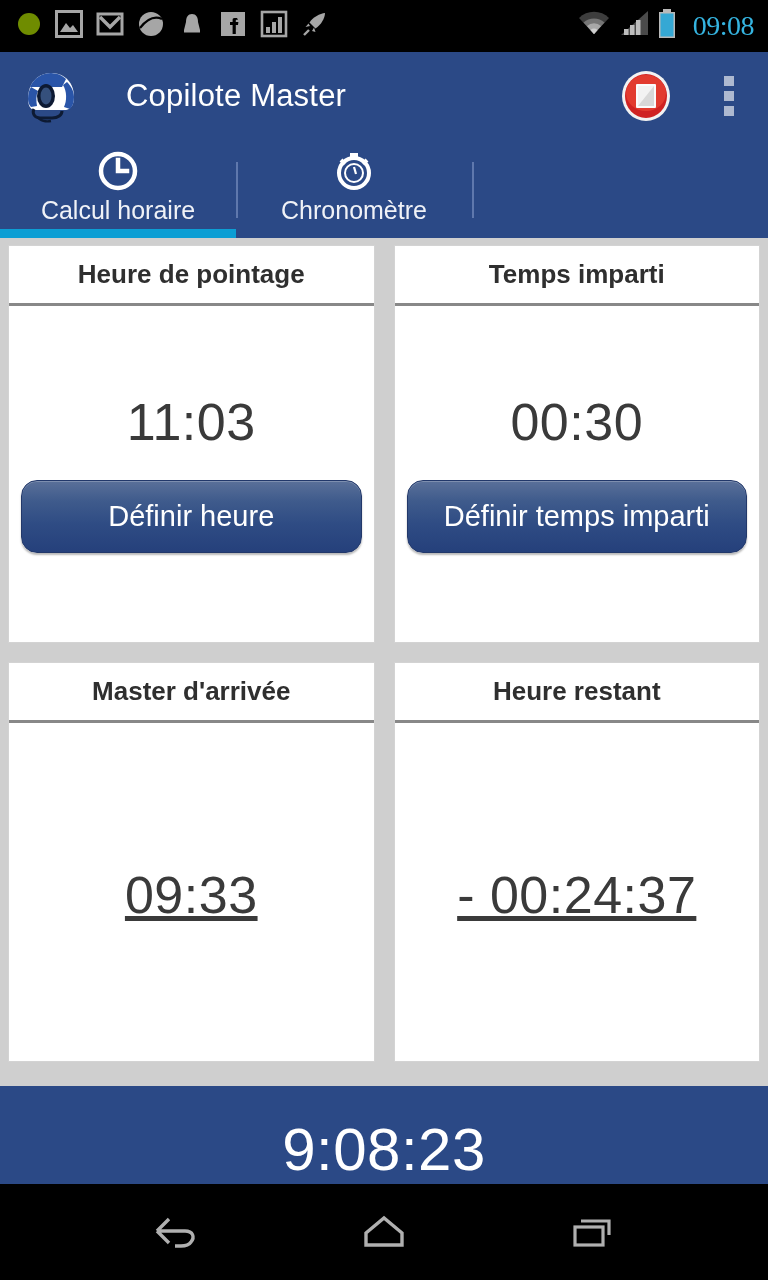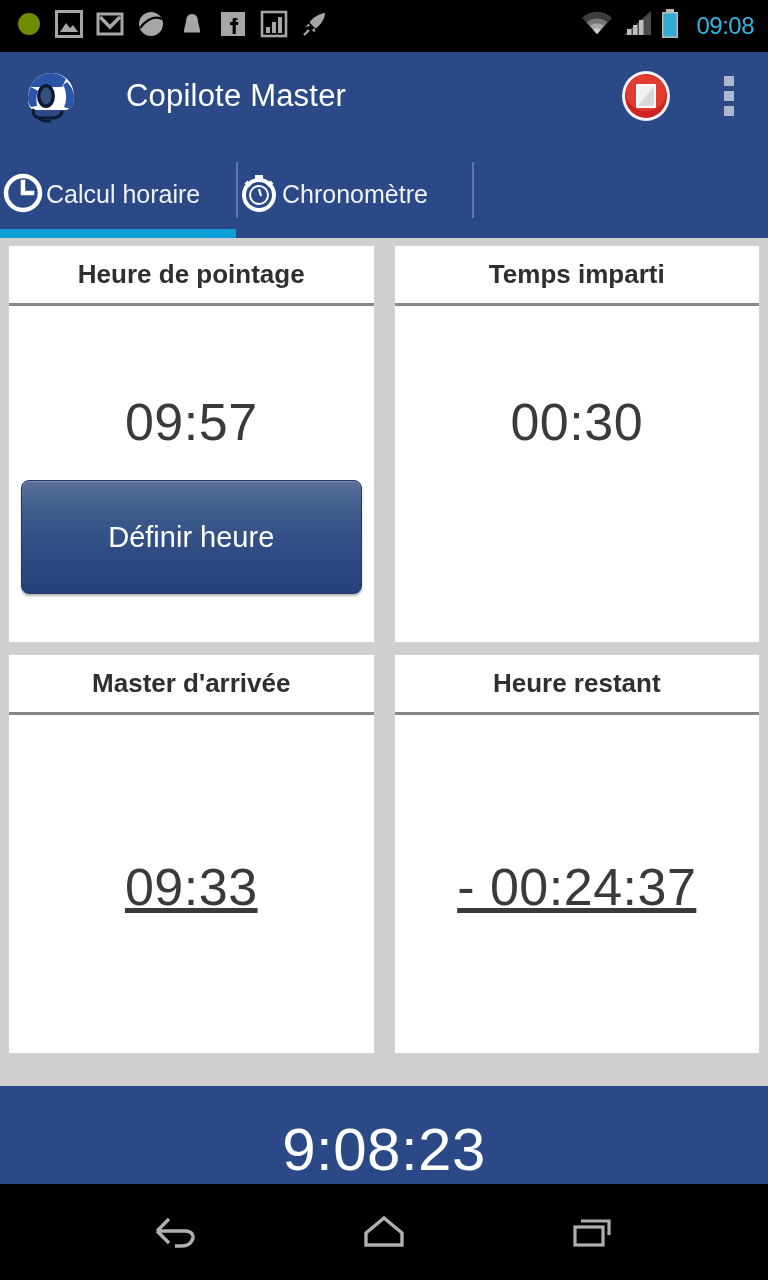--- a/index.html
+++ b/index.html
@@ -22,24 +22,24 @@
     background: #000000;
     display: flex; align-items: center;
     padding: 0 14px 0 16px;
     flex: 0 0 52px;
   }
   .status-left { display: flex; align-items: center; gap: 13px; }
   .status-right { margin-left: auto; display: flex; align-items: center; gap: 6px; }
   .sb-icon { display: block; }
   .status-clock {
     color: #35b4e0;
-    font-size: 24px;
+    font-size: 28px;
     letter-spacing: -0.5px;
     margin-left: 9px;
-    font-family: Liberation Sans, sans-serif;
+    font-family: Liberation Serif, serif;
   }
 
   
   .action-bar {
     height: 88px;
     background: #2b4986;
     display: flex; align-items: center;
     padding: 0 22px 0 18px;
     flex: 0 0 88px;
     position: relative;
@@ -66,21 +66,21 @@
     background: #2b4986;
     height: 98px;
     display: flex;
     position: relative;
     flex: 0 0 98px;
     overflow: hidden;
   }
   .tab {
     width: 236px;
     flex: 0 0 236px;
-    display: flex; 
+    display: flex; flex-direction: column;
     align-items: center; justify-content: flex-start;
     padding-top: 8px;
     position: relative;
     cursor: pointer;
   }
   .tab .tab-icon { height: 46px; display: flex; align-items: center; justify-content: center; }
   .tab .tab-label {
     color: #f0f2f7;
     font-size: 25px;
     margin-top: 2px;
@@ -98,21 +98,21 @@
     width: 100%; height: 9px;
     background: #0c9ed4;
   }
 
   
   .content {
     flex: 1 1 auto;
     background: #cfcfcf;
     display: flex; flex-direction: column;
     padding: 7px 8px 0 8px;
-    gap: 11px;
+    gap: 19px;
   }
   .card-row { display: flex; gap: 19px; }
   .card-row.top { height: 398px; }
   .card-row.bottom { height: 400px; }
   .card {
     flex: 1 1 0;
     background: #ffffff;
     border: 1px solid #d3d3d3;
     display: flex; flex-direction: column;
     min-width: 0;
@@ -141,22 +141,22 @@
     font-weight: 300;
     letter-spacing: 0.5px;
     white-space: nowrap;
   }
   .card-row.top .card-value { margin-top: 86px; }
   .card-row.bottom .card-value { margin-top: 142px; text-decoration: underline; }
   .card-btn {
     margin-top: 28px;
     width: 344px;
     max-width: calc(100% - 24px);
-    height: 114px;
-    border-radius: 8px;
+    height: 73px;
+    border-radius: 16px;
     border: 1px solid #22386a;
     background: linear-gradient(180deg, #5a7099 0%, #3f5b8c 28%, #2f4c84 60%, #25407b 100%);
     box-shadow: 0 2px 2px rgba(0,0,0,0.28), inset 0 1px 0 rgba(255,255,255,0.22);
     color: #ffffff;
     font-size: 29px;
     display: flex; align-items: center; justify-content: center;
     cursor: pointer;
     white-space: nowrap;
     font-family: "Liberation Sans", sans-serif;
   }
@@ -342,31 +342,32 @@
 
   <div class="content">
 
     <div class="card-row top">
 
       <div class="card">
         <div class="card-header">
           <span class="card-title">Heure de pointage</span>
         </div>
         <div class="card-body">
-          <span class="card-value">09:57</span>
+          <span class="card-value">11:03</span>
           <div class="card-btn">Définir heure</div>
         </div>
       </div>
 
       <div class="card">
         <div class="card-header">
           <span class="card-title">Temps imparti</span>
         </div>
         <div class="card-body">
           <span class="card-value">00:30</span>
+          <div class="card-btn">Définir temps imparti</div>
         </div>
       </div>
 
     </div>
 
     <div class="card-row bottom">
 
       <div class="card">
         <div class="card-header">
           <span class="card-title">Master d'arrivée</span>

